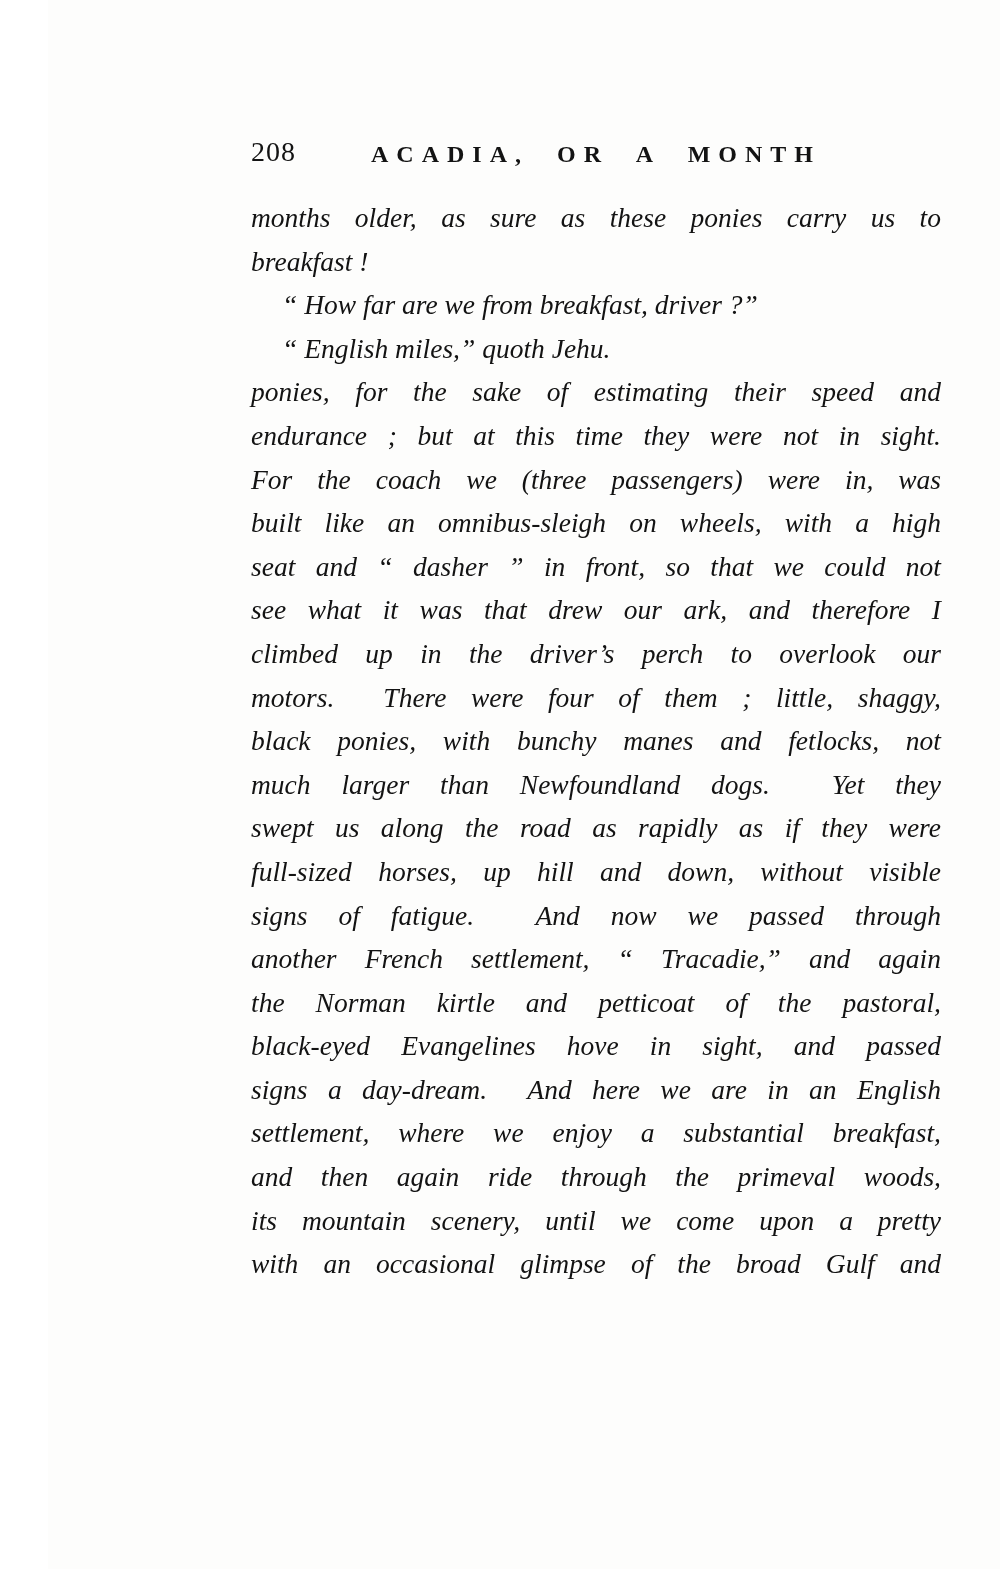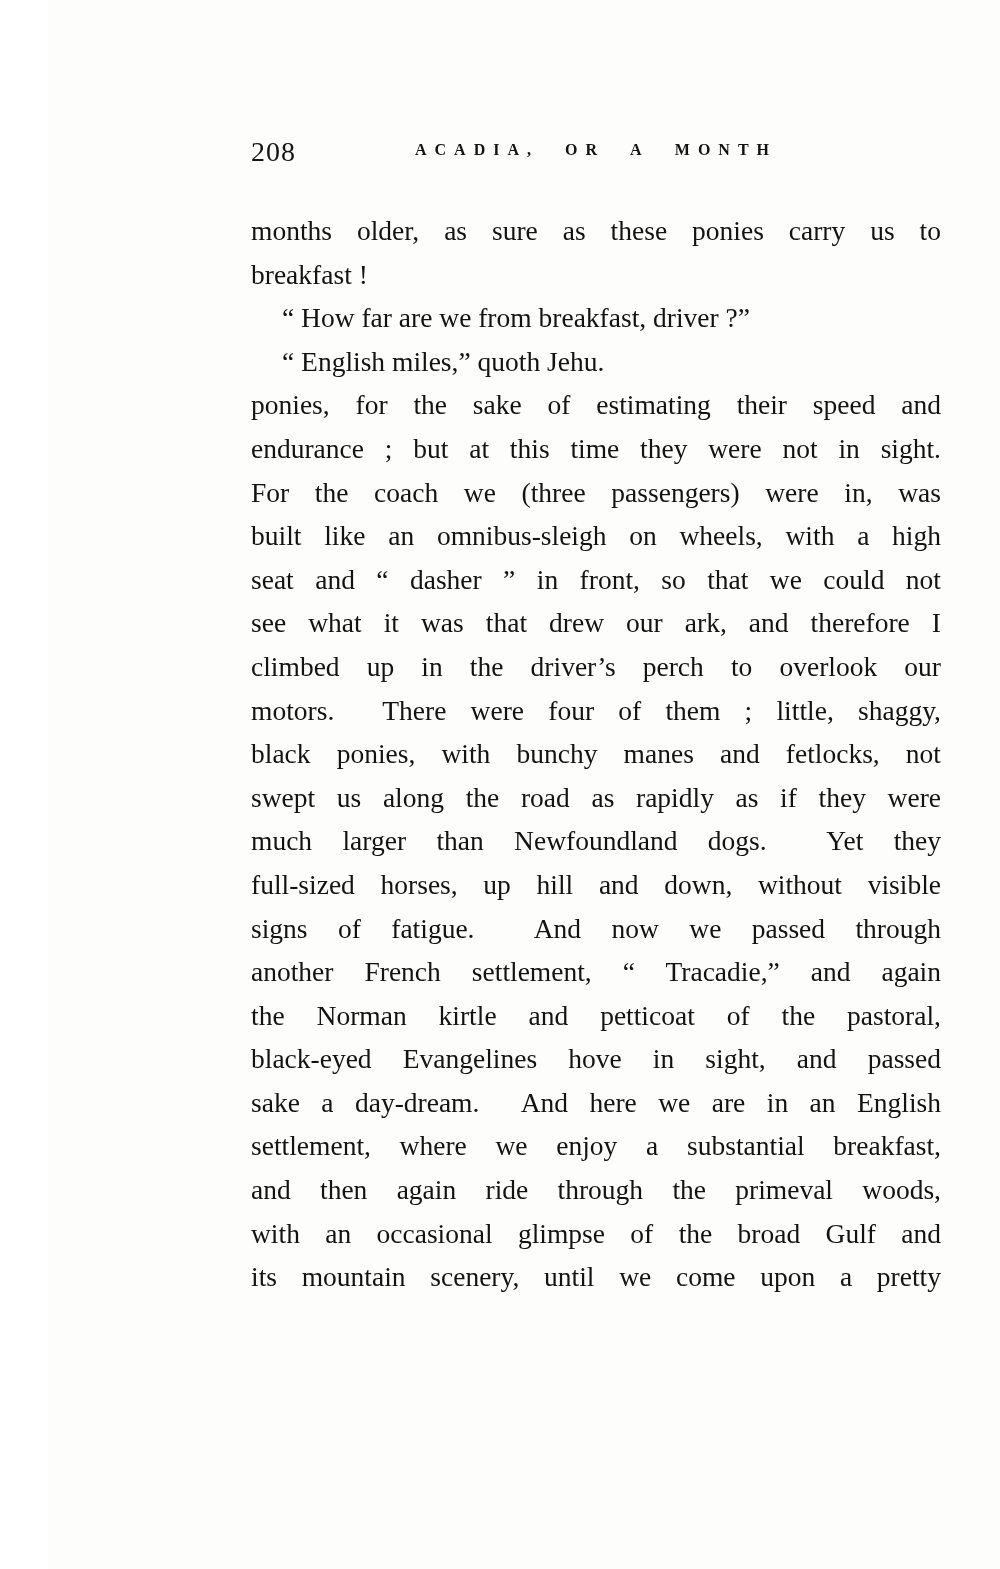--- a/index.html
+++ b/index.html
@@ -30,31 +30,32 @@
     top: 0;
     font-size: 28px;
     letter-spacing: 1px;
   }
   .header-title {
     position: absolute;
     left: 0;
     top: 5px;
     width: 100%;
     text-align: center;
-    font-size: 16px;
+    font-size: 24px;
     font-weight: bold;
     letter-spacing: 8px;
     word-spacing: 14px;
     white-space: nowrap;
   }
   .text-block {
     position: absolute;
-    top: 209px;
+    top: 196px;
     left: 203px;
     width: 690px;
+    font-style: italic;
   }
   .line {
     font-size: 27.5px;
     line-height: 43.6px;
     height: 43.6px;
     white-space: pre-wrap;
     text-align: justify;
     text-align-last: justify;
   }
   .line.no-just {
@@ -80,26 +81,26 @@
       <div class="line no-just indent">“ English miles,” quoth Jehu.</div>
       <div class="line">ponies, for the sake of estimating their speed and</div>
       <div class="line">endurance ; but at this time they were not in sight.</div>
       <div class="line">For the coach we (three passengers) were in, was</div>
       <div class="line">built like an omnibus-sleigh on wheels, with a high</div>
       <div class="line">seat and “ dasher ” in front, so that we could not</div>
       <div class="line">see what it was that drew our ark, and therefore I</div>
       <div class="line">climbed up in the driver’s perch to overlook our</div>
       <div class="line">motors.  There were four of them ; little, shaggy,</div>
       <div class="line">black ponies, with bunchy manes and fetlocks, not</div>
+      <div class="line">much larger than Newfoundland dogs.  Yet they</div>
       <div class="line">swept us along the road as rapidly as if they were</div>
-      <div class="line">much larger than Newfoundland dogs.  Yet they</div>
       <div class="line">full-sized horses, up hill and down, without visible</div>
       <div class="line">signs of fatigue.  And now we passed through</div>
       <div class="line">another French settlement, “ Tracadie,” and again</div>
       <div class="line">the Norman kirtle and petticoat of the pastoral,</div>
       <div class="line">black-eyed Evangelines hove in sight, and passed</div>
-      <div class="line">sake a day-dream.  And here we are in an English</div>
+      <div class="line">signs a day-dream.  And here we are in an English</div>
       <div class="line">settlement, where we enjoy a substantial breakfast,</div>
       <div class="line">and then again ride through the primeval woods,</div>
+      <div class="line">its mountain scenery, until we come upon a pretty</div>
       <div class="line">with an occasional glimpse of the broad Gulf and</div>
-      <div class="line">its mountain scenery, until we come upon a pretty</div>
     </div>
 </div>
 
 </body></html>

